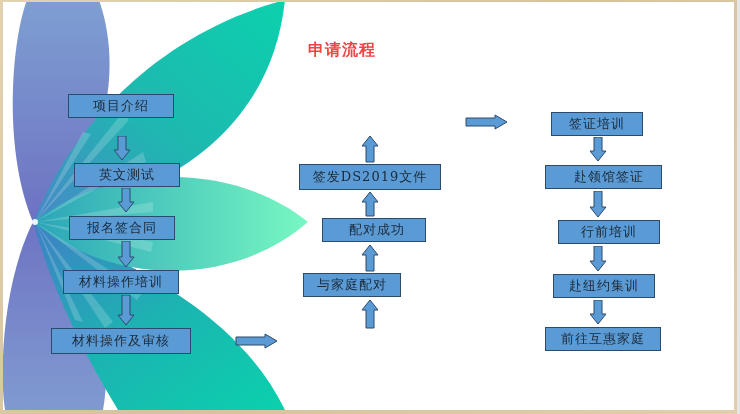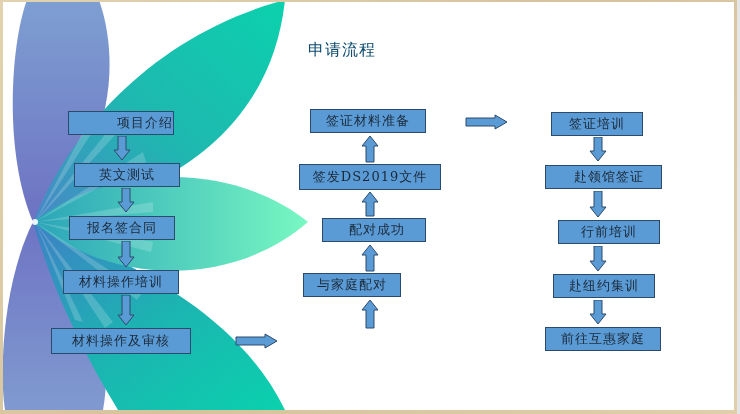--- a/index.html
+++ b/index.html
@@ -17,21 +17,21 @@
     background: #ffffff; overflow: hidden;
   }
   .scrollbar {
     position: absolute; left: 737px; top: 0; width: 3px; height: 414px;
     background: #e6e6e6;
   }
   svg.bg { position: absolute; left: 0; top: 0; }
   .title {
     position: absolute; left: 305px; top: 38px;
     font-family: "DejaVu Sans", "Liberation Sans", sans-serif;
-    font-size: 16px; font-weight: normal; color: #0c4a6e; letter-spacing: 1px;
+    font-size: 16px; font-weight: bold; color: #ef4444; letter-spacing: 1px;
   }
   .box {
     position: absolute; height: 22px;
     background: #5b9bd5; border: 1px solid #2c4a6b;
     color: #1b2a3a; font-size: 13px; line-height: 22px; text-align: center;
     box-sizing: content-box; white-space: nowrap; letter-spacing: 1px;
   }
   .arrow { position: absolute; }
 </style>
 </head>
@@ -85,27 +85,26 @@
       <path d="M32,220 L140,290 L134,298 Z"></path>
       <path d="M32,220 L110,320 L102,326 Z"></path>
       <path d="M32,220 L80,130 L88,132 Z"></path>
       <path d="M32,220 L80,320 L72,318 Z"></path>
     </g>
     <circle cx="32" cy="220" r="3" fill="#ffffff" opacity="0.9"></circle>
   </svg>
 
   <div class="title">申请流程</div>
 
-  <div class="box" style="left:65px; top:109px; width:104px;text-align:right;">项目介绍</div>
+  <div class="box" style="left:65px; top:92px; width:104px;">项目介绍</div>
   <div class="box" style="left:71px; top:161px; width:104px;">英文测试</div>
   <div class="box" style="left:66px; top:214px; width:104px;">报名签合同</div>
   <div class="box" style="left:60px; top:268px; width:114px;">材料操作培训</div>
   <div class="box" style="left:48px; top:326px; width:138px; height:24px; line-height:24px;">材料操作及审核</div>
 
-  <div class="box" style="left:307px; top:107px; width:114px;">签证材料准备</div>
   <div class="box" style="left:296px; top:162px; width:140px; height:24px; line-height:24px;">签发DS2019文件</div>
   <div class="box" style="left:319px; top:216px; width:96px;padding-left:6px;">配对成功</div>
   <div class="box" style="left:300px; top:271px; width:96px;">与家庭配对</div>
 
   <div class="box" style="left:548px; top:110px; width:90px;">签证培训</div>
   <div class="box" style="left:542px; top:163px; width:104px;padding-left:11px;">赴领馆签证</div>
   <div class="box" style="left:549px; top:218px; width:100px;margin-left:6px;">行前培训</div>
   <div class="box" style="left:550px; top:272px; width:100px;">赴纽约集训</div>
   <div class="box" style="left:542px; top:325px; width:114px;">前往互惠家庭</div>
 

